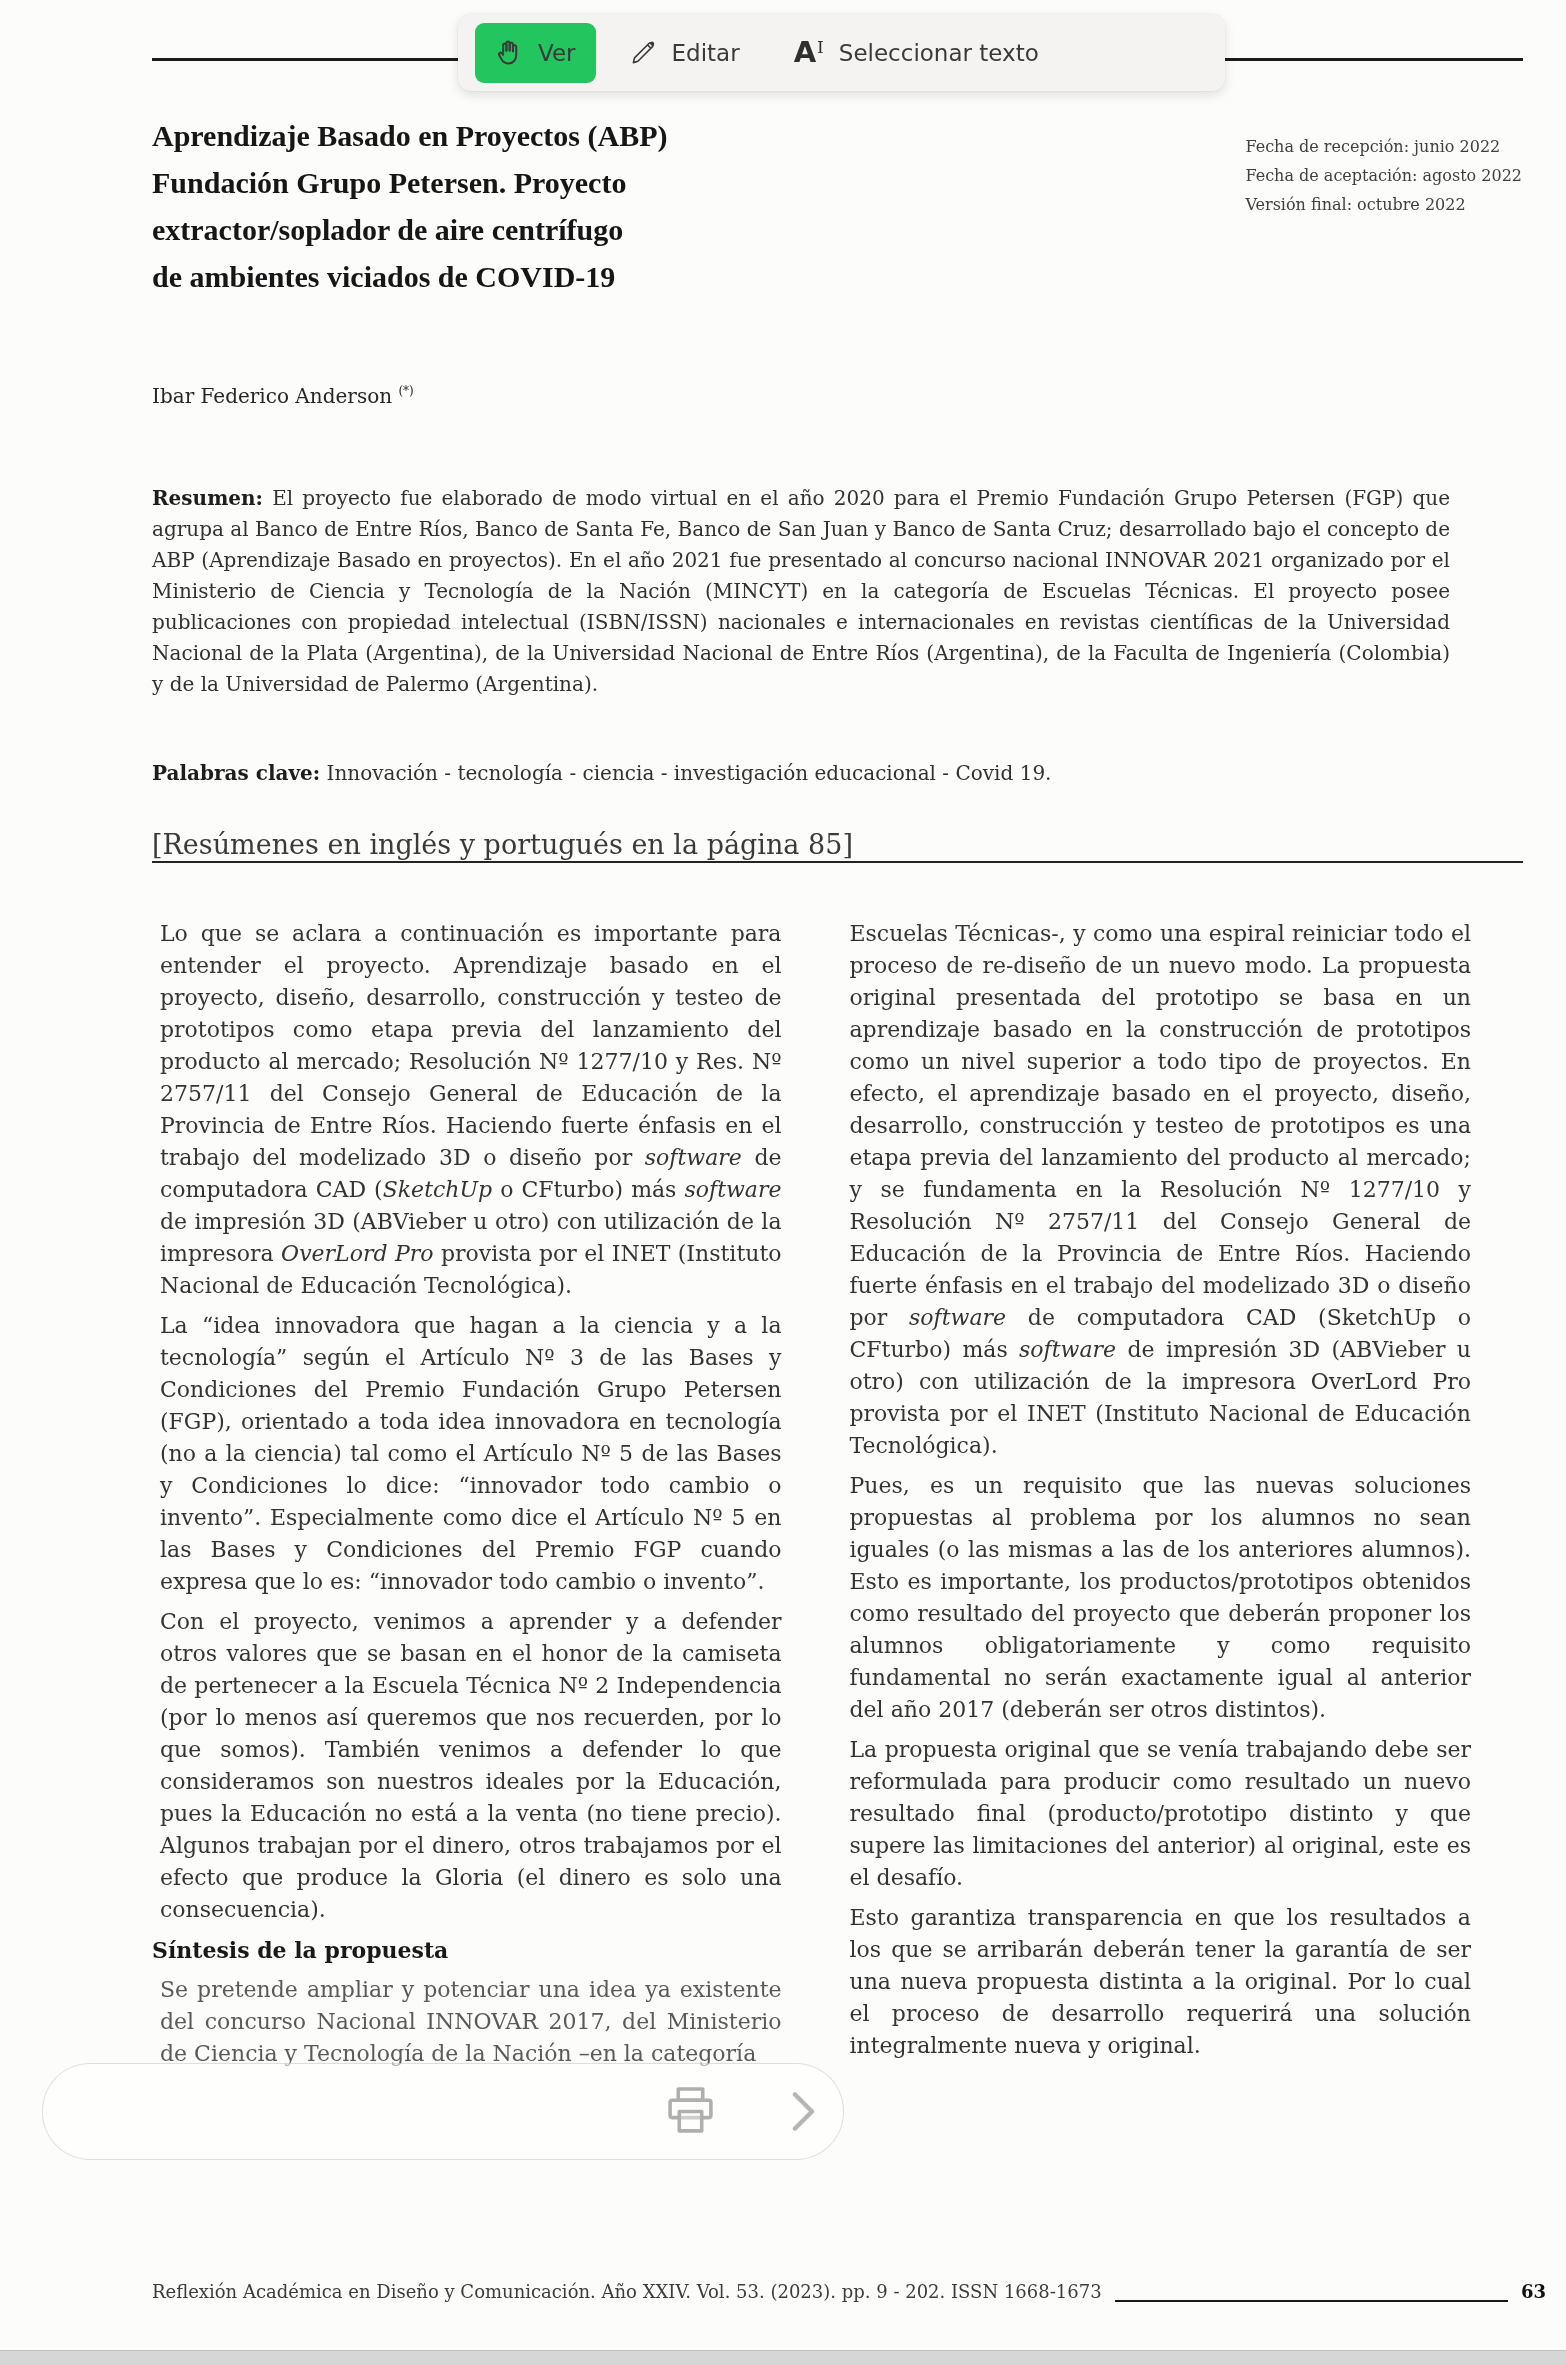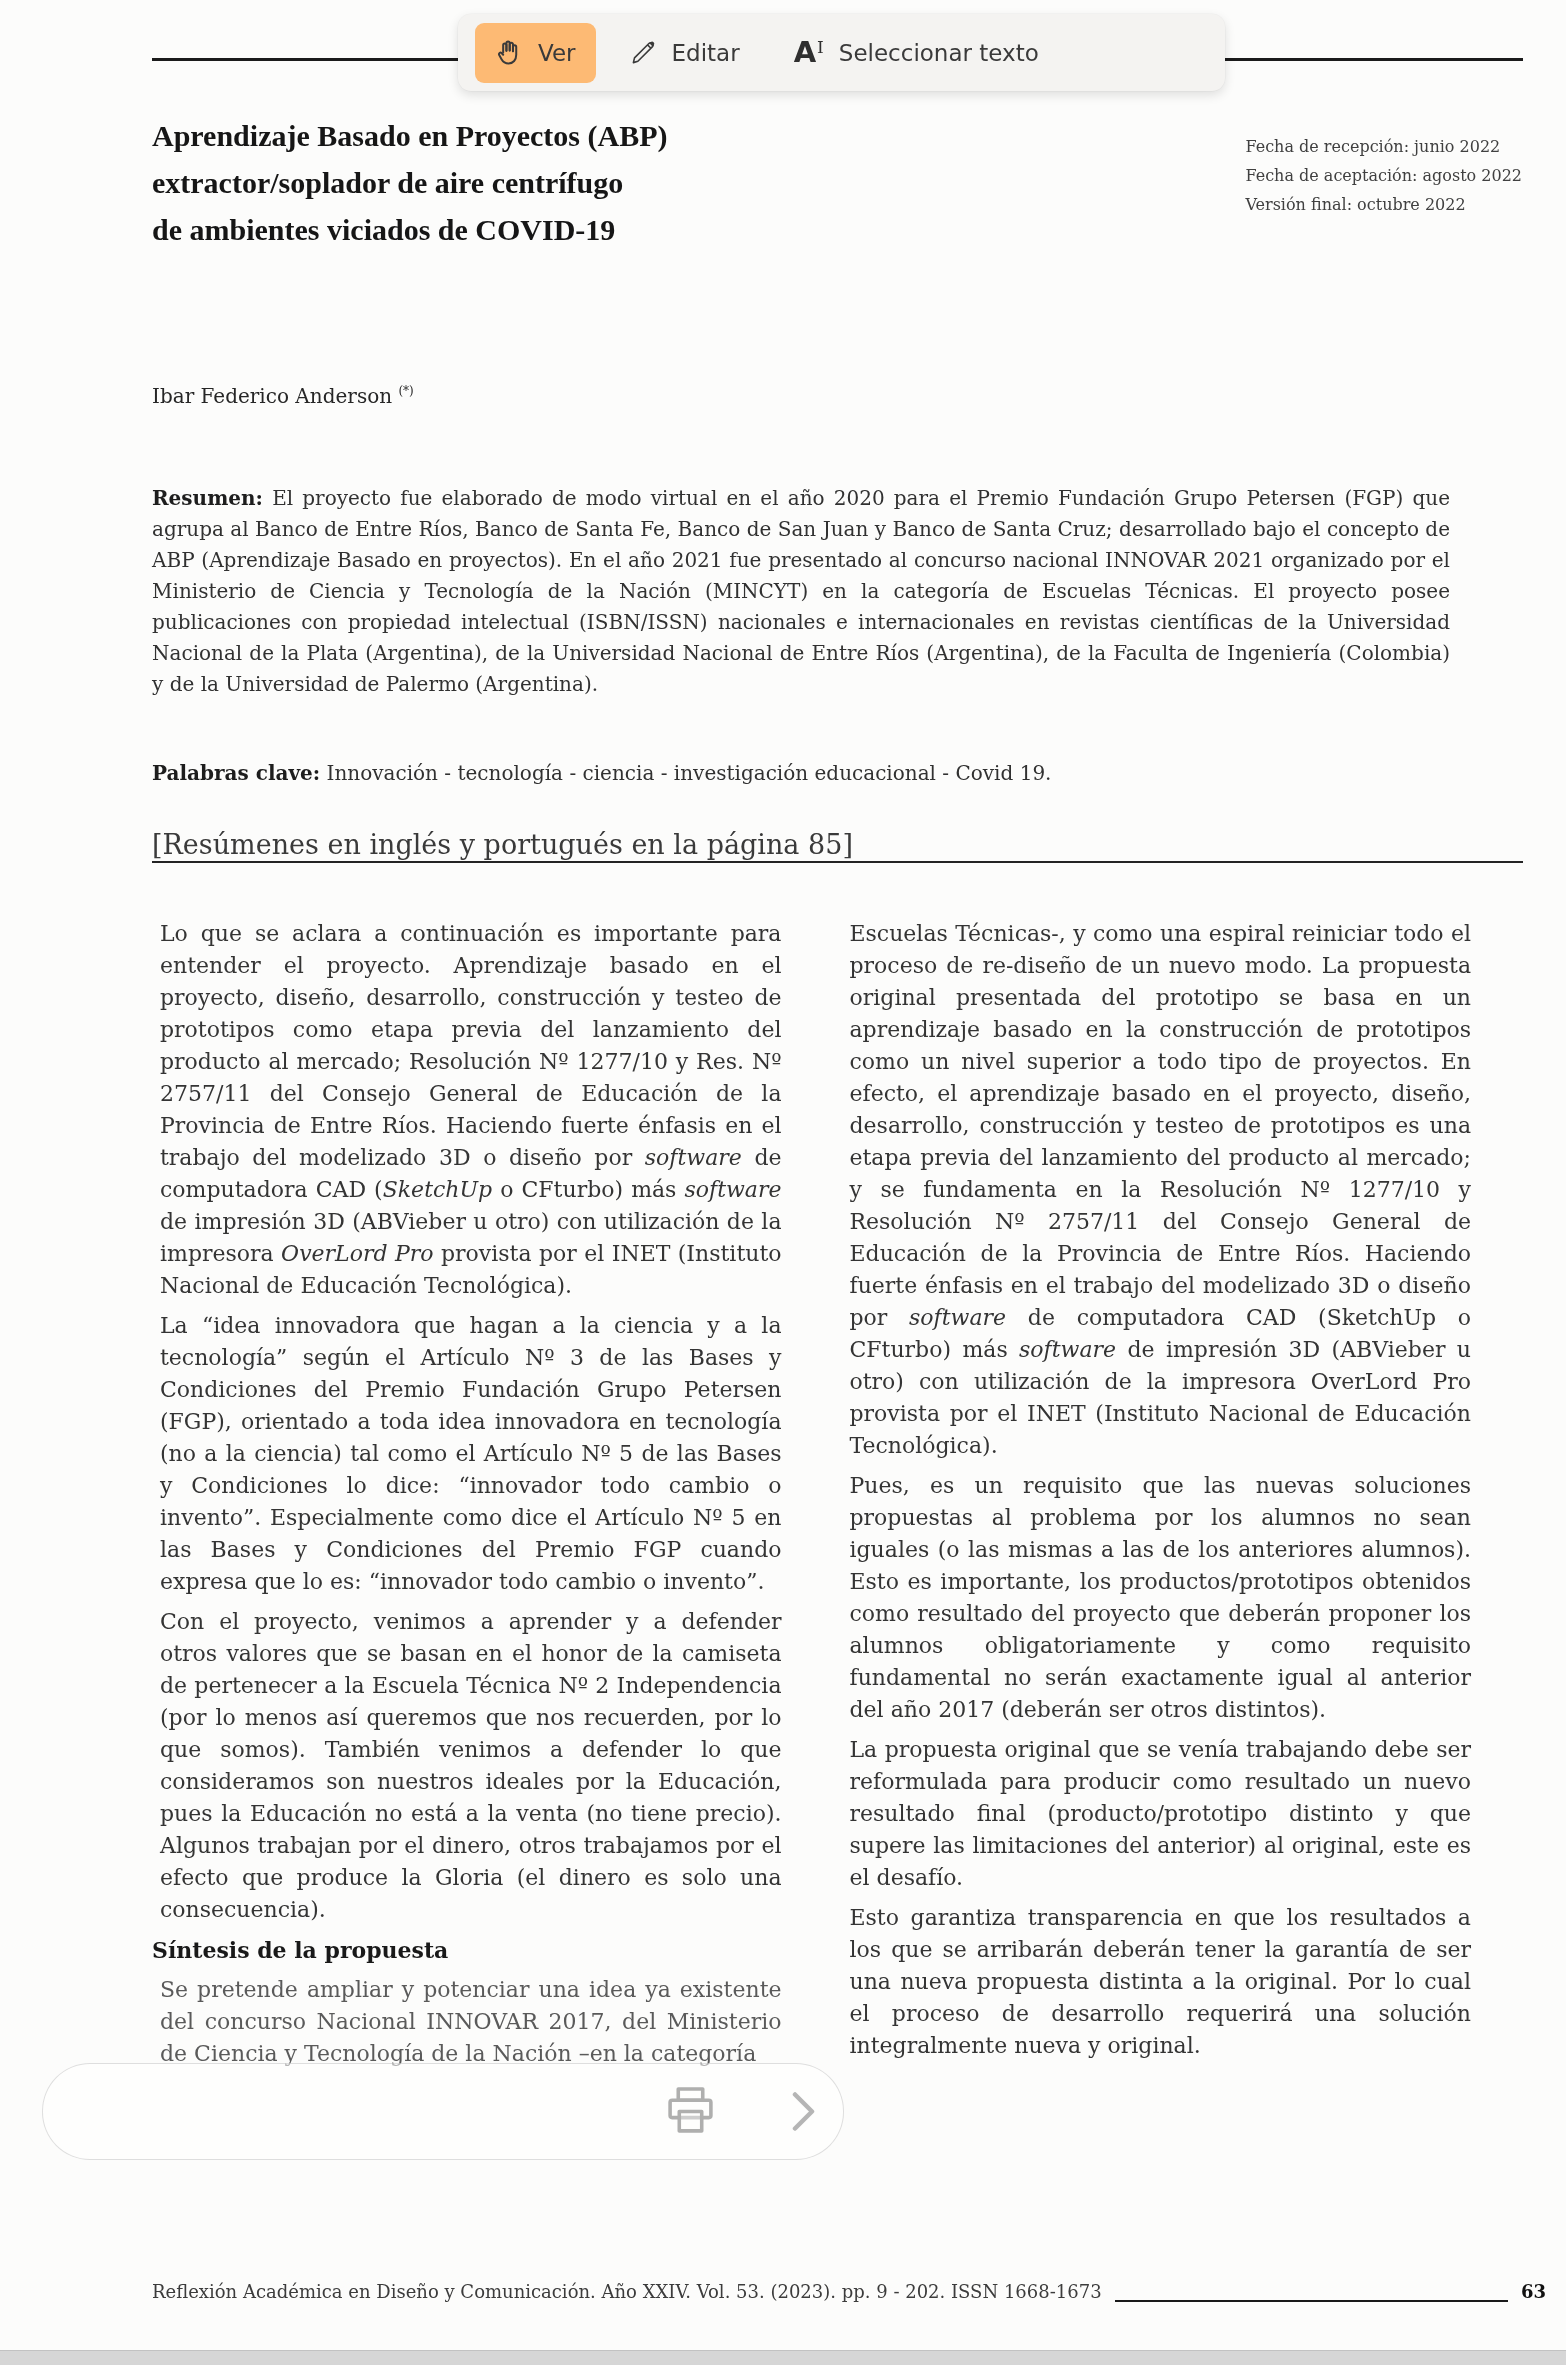--- a/index.html
+++ b/index.html
@@ -9,21 +9,21 @@
   
   .top-rule{position:absolute;left:152px;width:1371px;top:58px;height:2.5px;background:#1b1b1b;}
 
   
   .toolbar{position:absolute;left:458px;top:14px;width:767px;height:77px;background:#f4f3f1;
            border-radius:13px;box-shadow:0 4px 11px rgba(0,0,0,.12),0 0 0 0.5px rgba(0,0,0,.04);
            display:flex;align-items:center;padding:0 17px;box-sizing:border-box;gap:14px;
            font-family:"DejaVu Sans", sans-serif;}
   .tool{display:flex;align-items:center;gap:15px;height:60px;padding:0 20px;border-radius:9px;
         font-size:23px;color:#3a3a3a;cursor:default;}
-  .tool.active{background:#fdba74;}
+  .tool.active{background:#22c55e;}
   .tool svg{display:block;}
   .ai-icon{display:flex;align-items:flex-start;line-height:1;color:#2f2f2f;}
   .ai-icon .a{font-size:29px;font-weight:600;font-family:"DejaVu Sans", sans-serif;}
   .ai-icon .i{font-size:17px;margin-top:1px;margin-left:1px;font-family:"DejaVu Serif", serif;}
 
   
   .title{position:absolute;left:152px;top:112px;width:760px;font-weight:bold;
          font-size:30px;line-height:47px;color:#161616;font-family:Liberation Serif, serif;}
   .dates{position:absolute;right:45px;top:132px;font-size:16px;line-height:29px;color:#404040;}
   .author{position:absolute;left:152px;top:384px;font-size:20px;color:#262626;}
@@ -92,20 +92,21 @@
       <span class="ai-icon">
         <span class="a">A</span>
           <span class="i">I</span>
       </span>
       <span>Seleccionar texto</span>
     </div>
   </div>
 
   <div class="title">
     <div>Aprendizaje Basado en Proyectos (ABP)</div>
+    <div>Fundación Grupo Petersen. Proyecto</div>
     <div>extractor/soplador de aire centrífugo</div>
     <div>de ambientes viciados de COVID-19</div>
   </div>
 
   <div class="dates">
     <div>Fecha de recepción: junio 2022</div>
     <div>Fecha de aceptación: agosto 2022</div>
     <div>Versión final: octubre 2022</div>
   </div>
 

